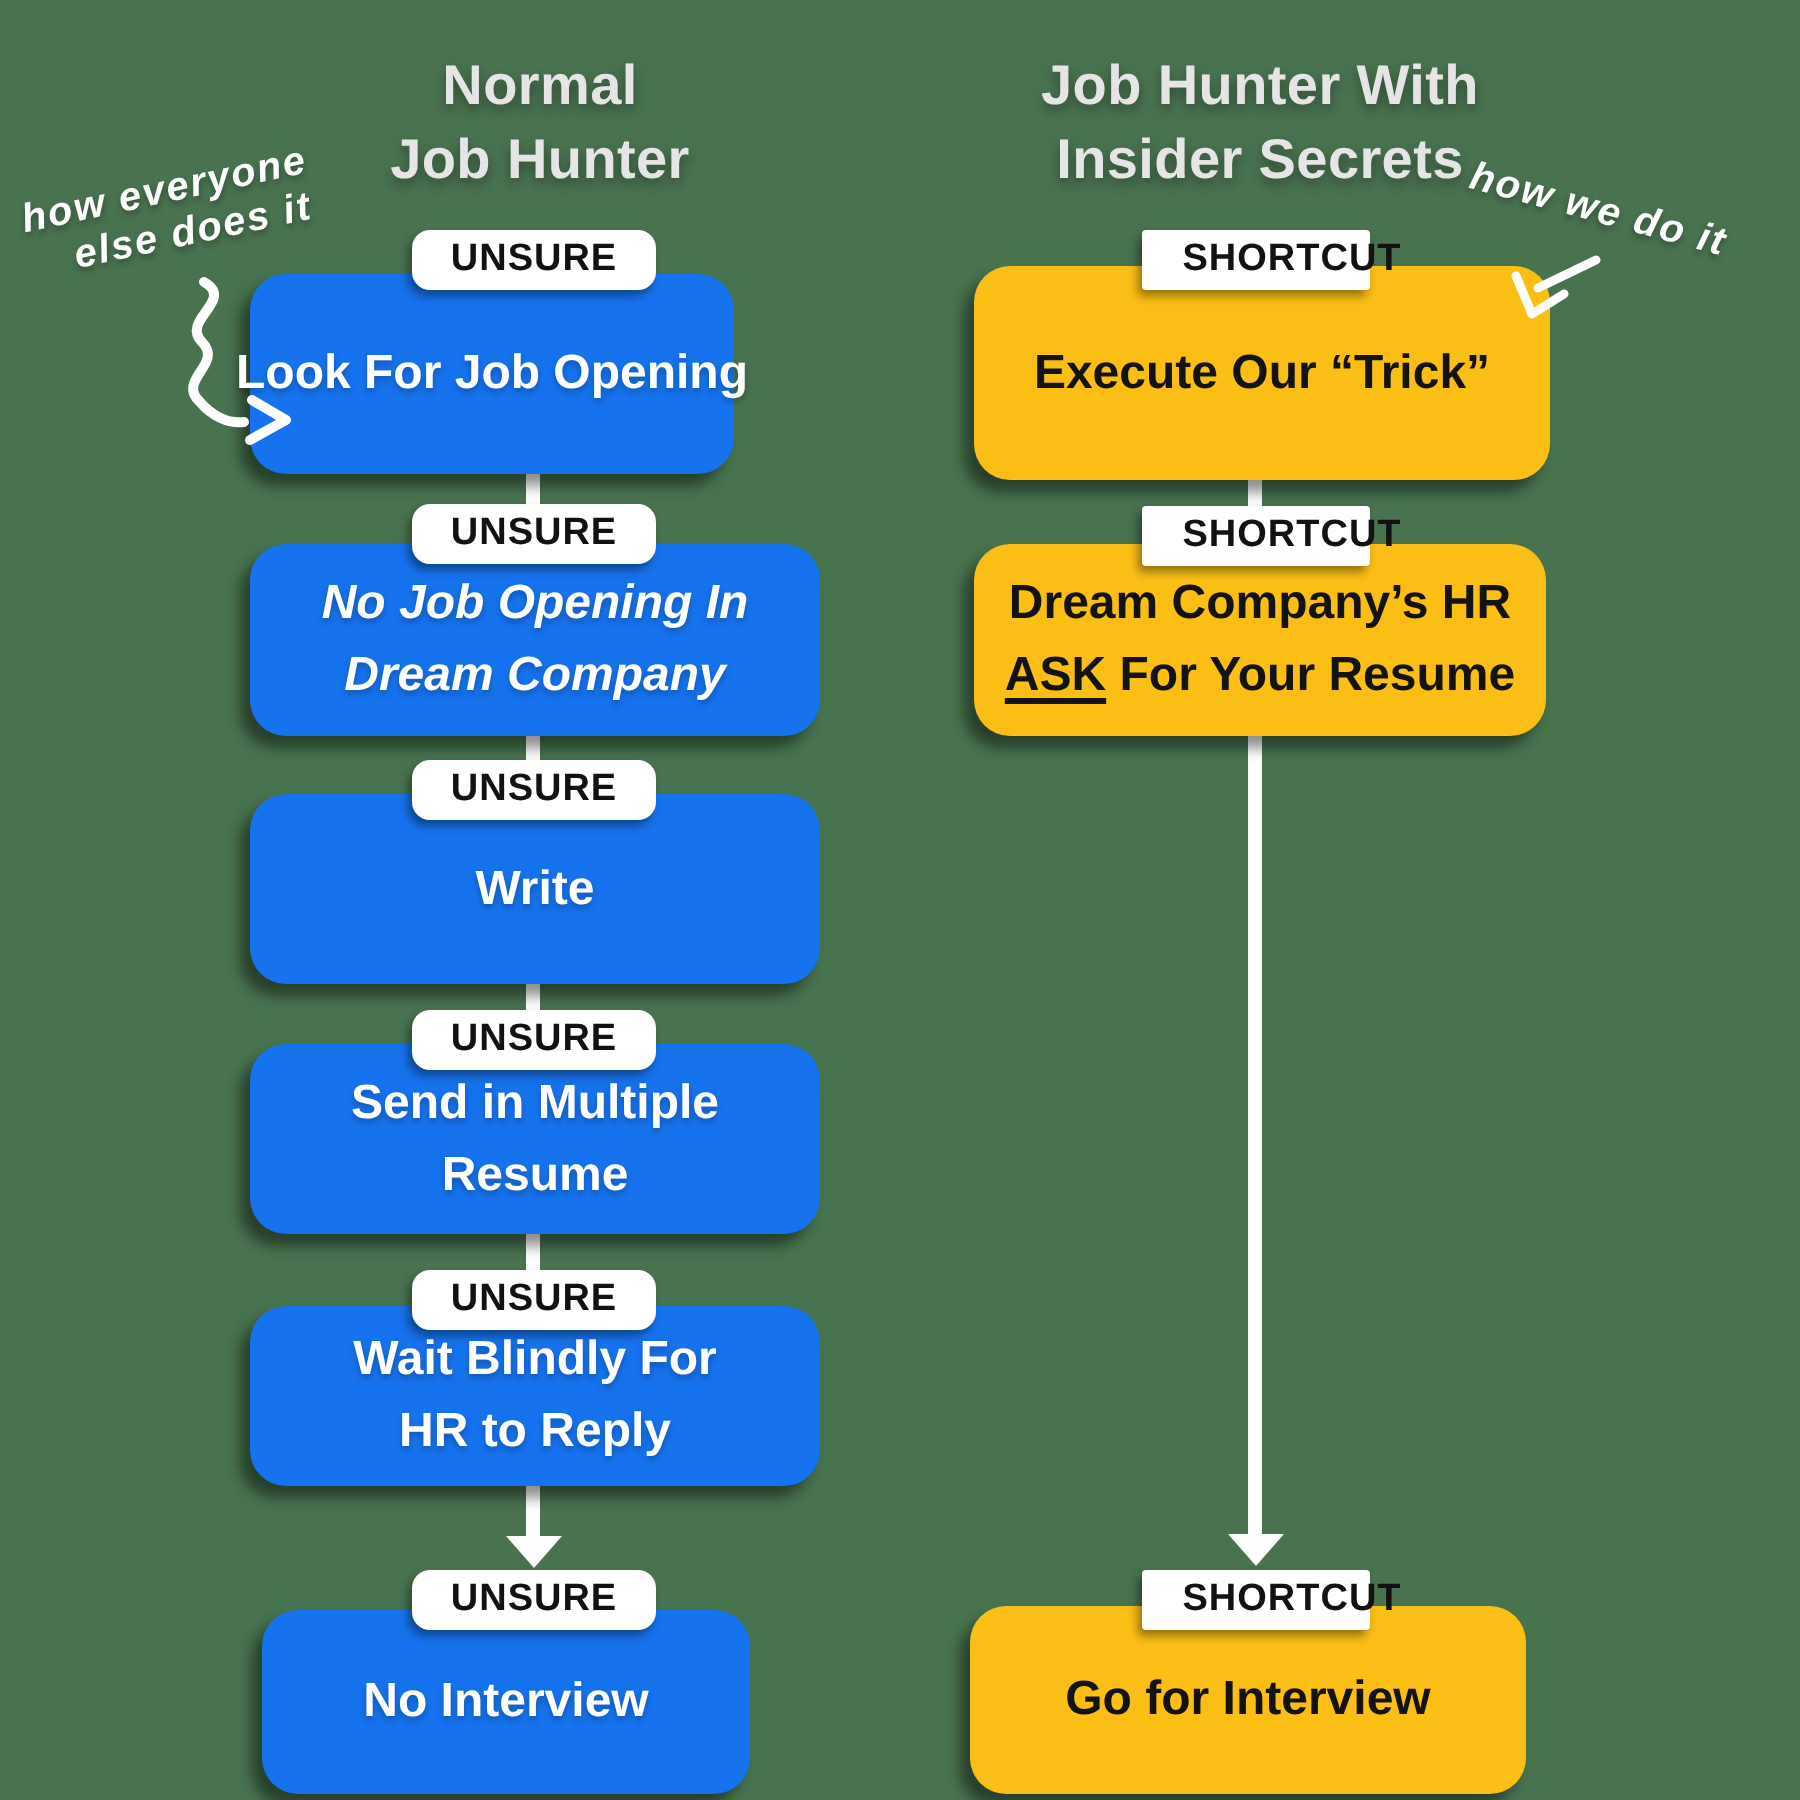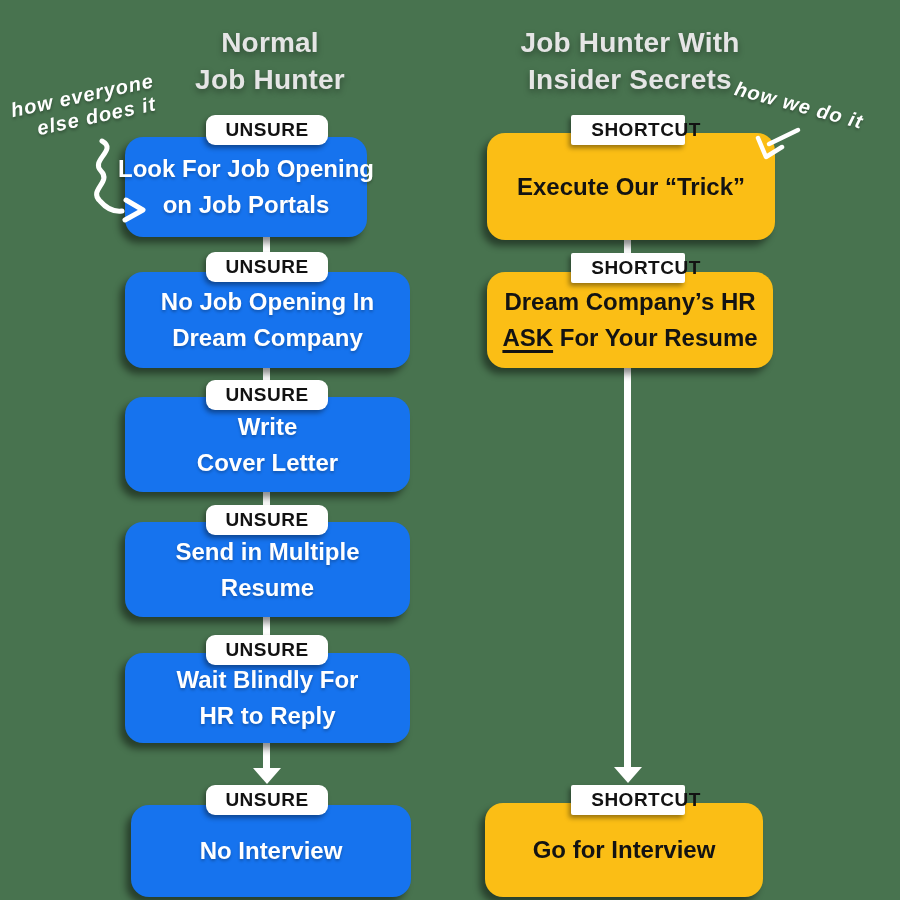--- a/index.html
+++ b/index.html
@@ -131,58 +131,56 @@
   <div class="connector" style="left:263px;top:236px;height:19px;"></div>
   <div class="connector" style="left:263px;top:367px;height:16px;"></div>
   <div class="connector" style="left:263px;top:491px;height:17px;"></div>
   <div class="connector" style="left:263px;top:616px;height:22px;"></div>
   <div class="connector" style="left:263px;top:741px;height:29px;"></div>
   <div class="arrowhead" style="left:253px;top:768px;"></div>
 
   <div class="flow-box blue" style="left:125px;top:137px;width:242px;height:100px;">
     <div class="box-text">
       <span>Look For Job Opening</span><br>
-      <span>on Job Portals</span>
     </div>
   </div>
   <div class="badge pill" style="left:206px;top:115px;">UNSURE</div>
 
-  <div class="flow-box blue" style="left:125px;top:272px;width:285px;height:96px;">
+  <div class="flow-box blue" style="left:125px;top:272px;width:285px;height:96px;font-style:italic;">
     <div class="box-text">
       <span>No Job Opening In</span><br>
       <span>Dream Company</span>
     </div>
   </div>
   <div class="badge pill" style="left:206px;top:252px;">UNSURE</div>
 
   <div class="flow-box blue" style="left:125px;top:397px;width:285px;height:95px;">
     <div class="box-text">
       <span>Write</span><br>
-      <span>Cover Letter</span>
     </div>
   </div>
   <div class="badge pill" style="left:206px;top:380px;">UNSURE</div>
 
   <div class="flow-box blue" style="left:125px;top:522px;width:285px;height:95px;">
     <div class="box-text">
       <span>Send in Multiple</span><br>
       <span>Resume</span>
     </div>
   </div>
   <div class="badge pill" style="left:206px;top:505px;">UNSURE</div>
 
   <div class="flow-box blue" style="left:125px;top:653px;width:285px;height:90px;">
     <div class="box-text">
       <span>Wait Blindly For</span><br>
       <span>HR to Reply</span>
     </div>
   </div>
   <div class="badge pill" style="left:206px;top:635px;">UNSURE</div>
 
-  <div class="flow-box blue" style="left:131px;top:805px;width:280px;height:92px;">
+  <div class="flow-box blue" style="left:131px;top:805px;width:244px;height:92px;">
     <div class="box-text">
       <span>No Interview</span>
     </div>
   </div>
   <div class="badge pill" style="left:206px;top:785px;">UNSURE</div>
 
   <div class="connector" style="left:624px;top:239px;height:16px;"></div>
   <div class="connector" style="left:624px;top:367px;height:401px;"></div>
   <div class="arrowhead" style="left:614px;top:767px;"></div>
 

